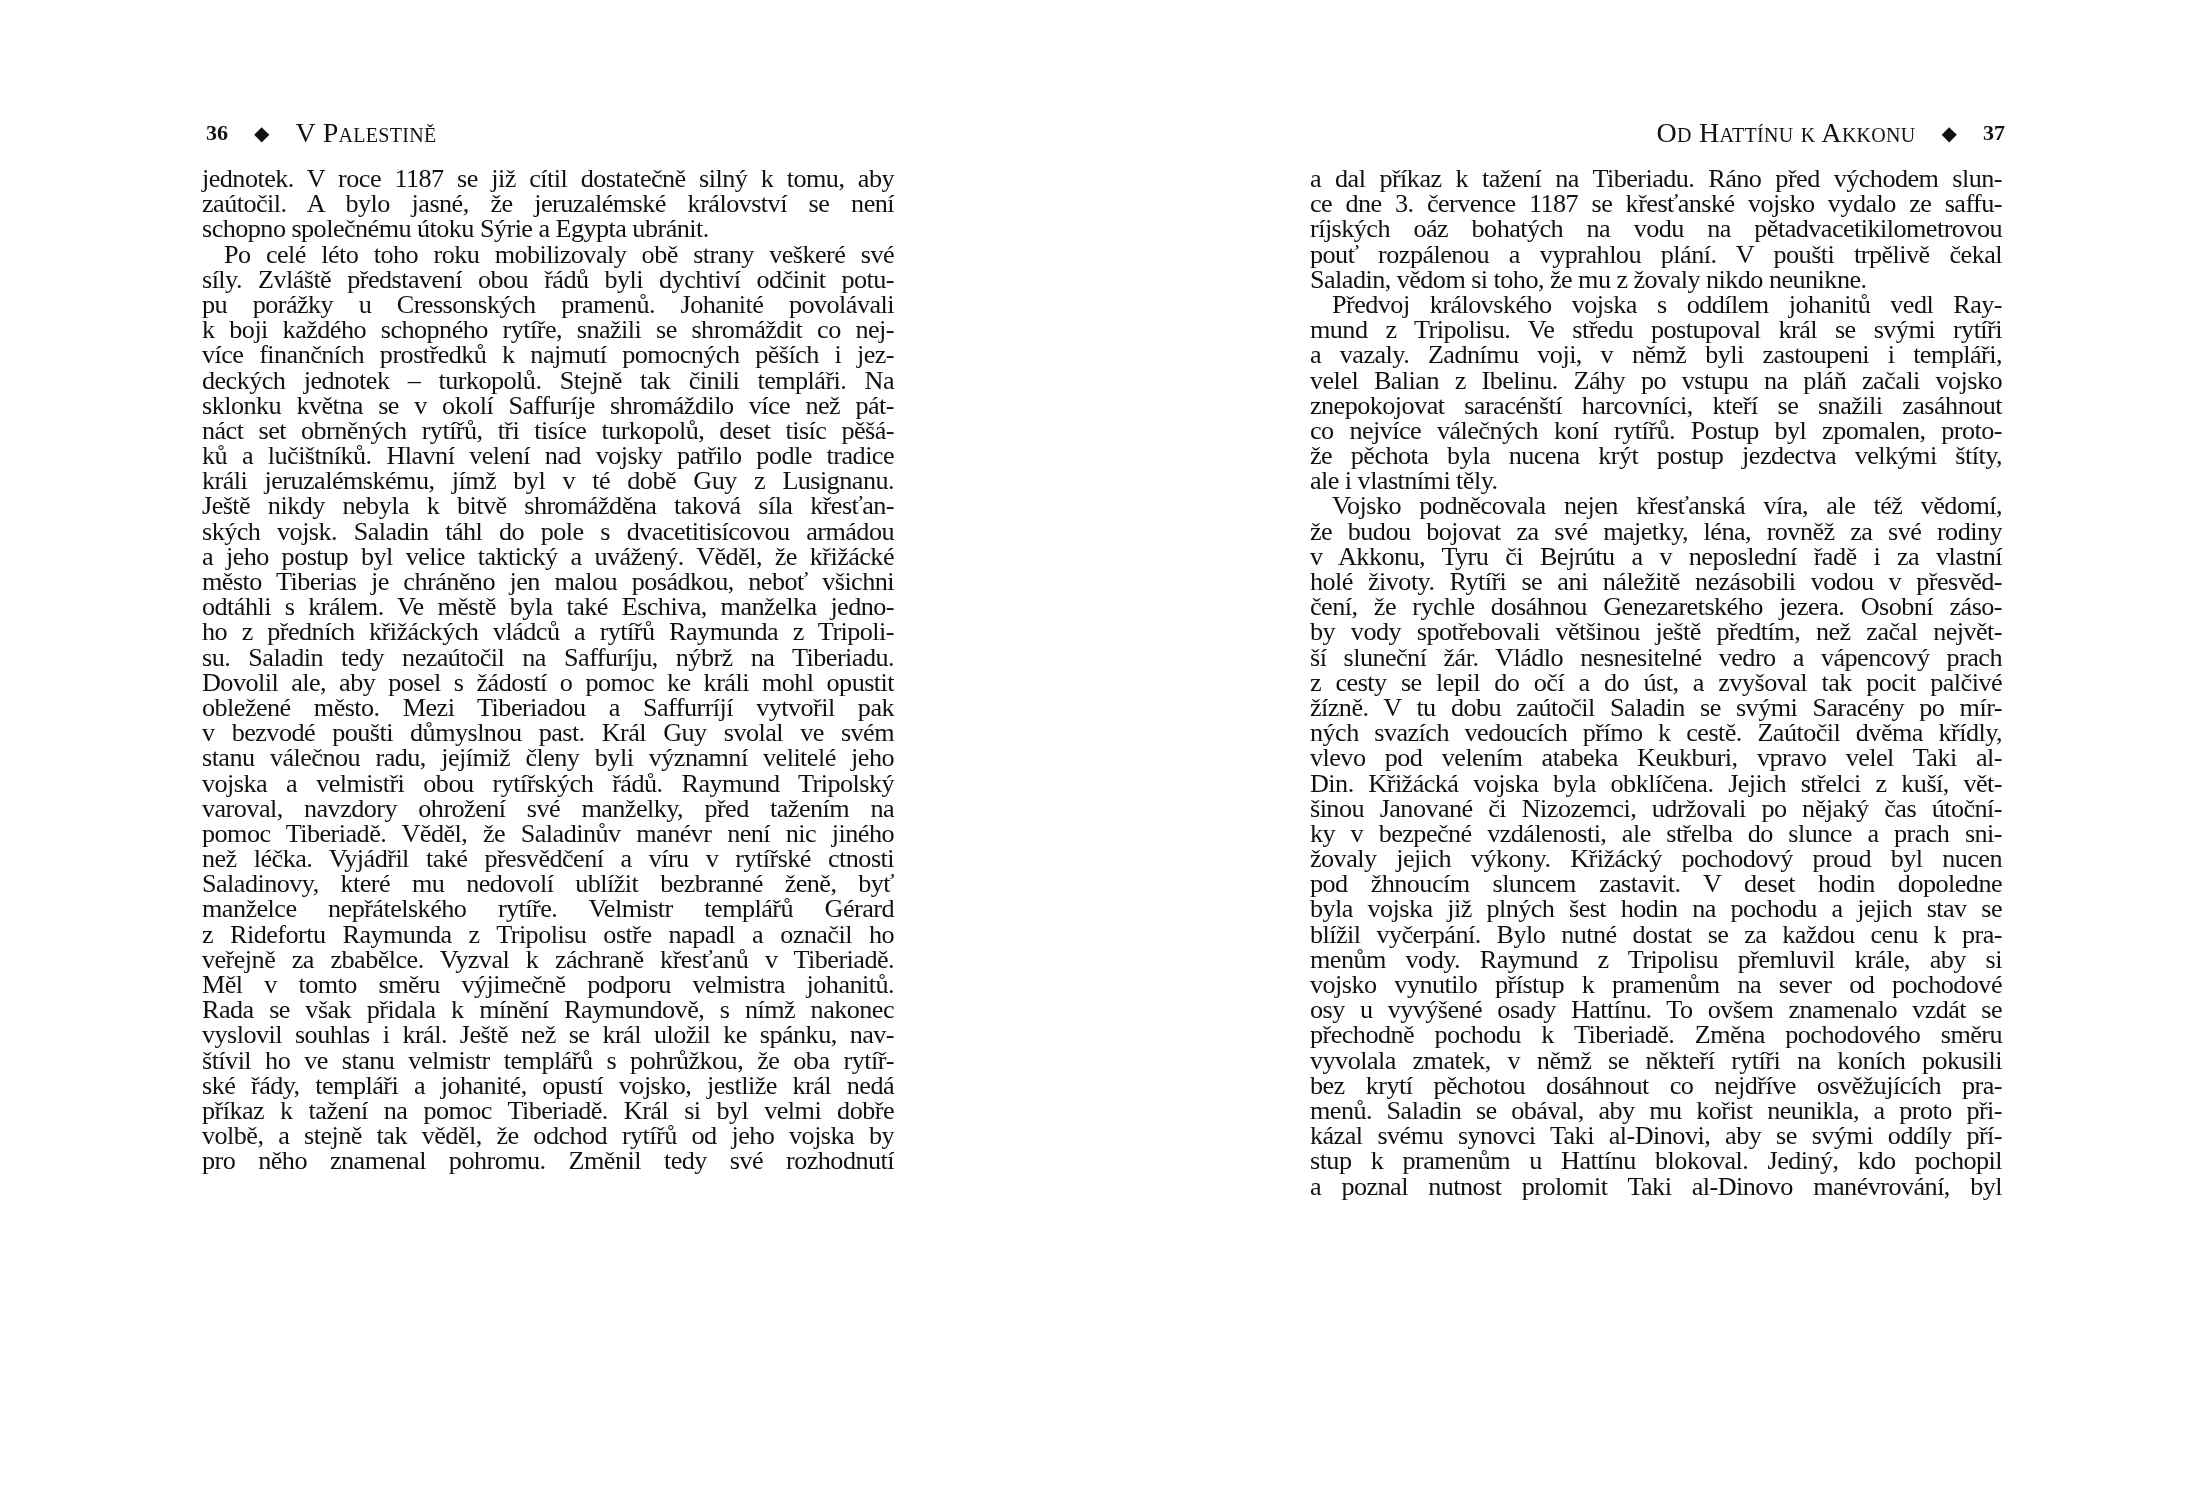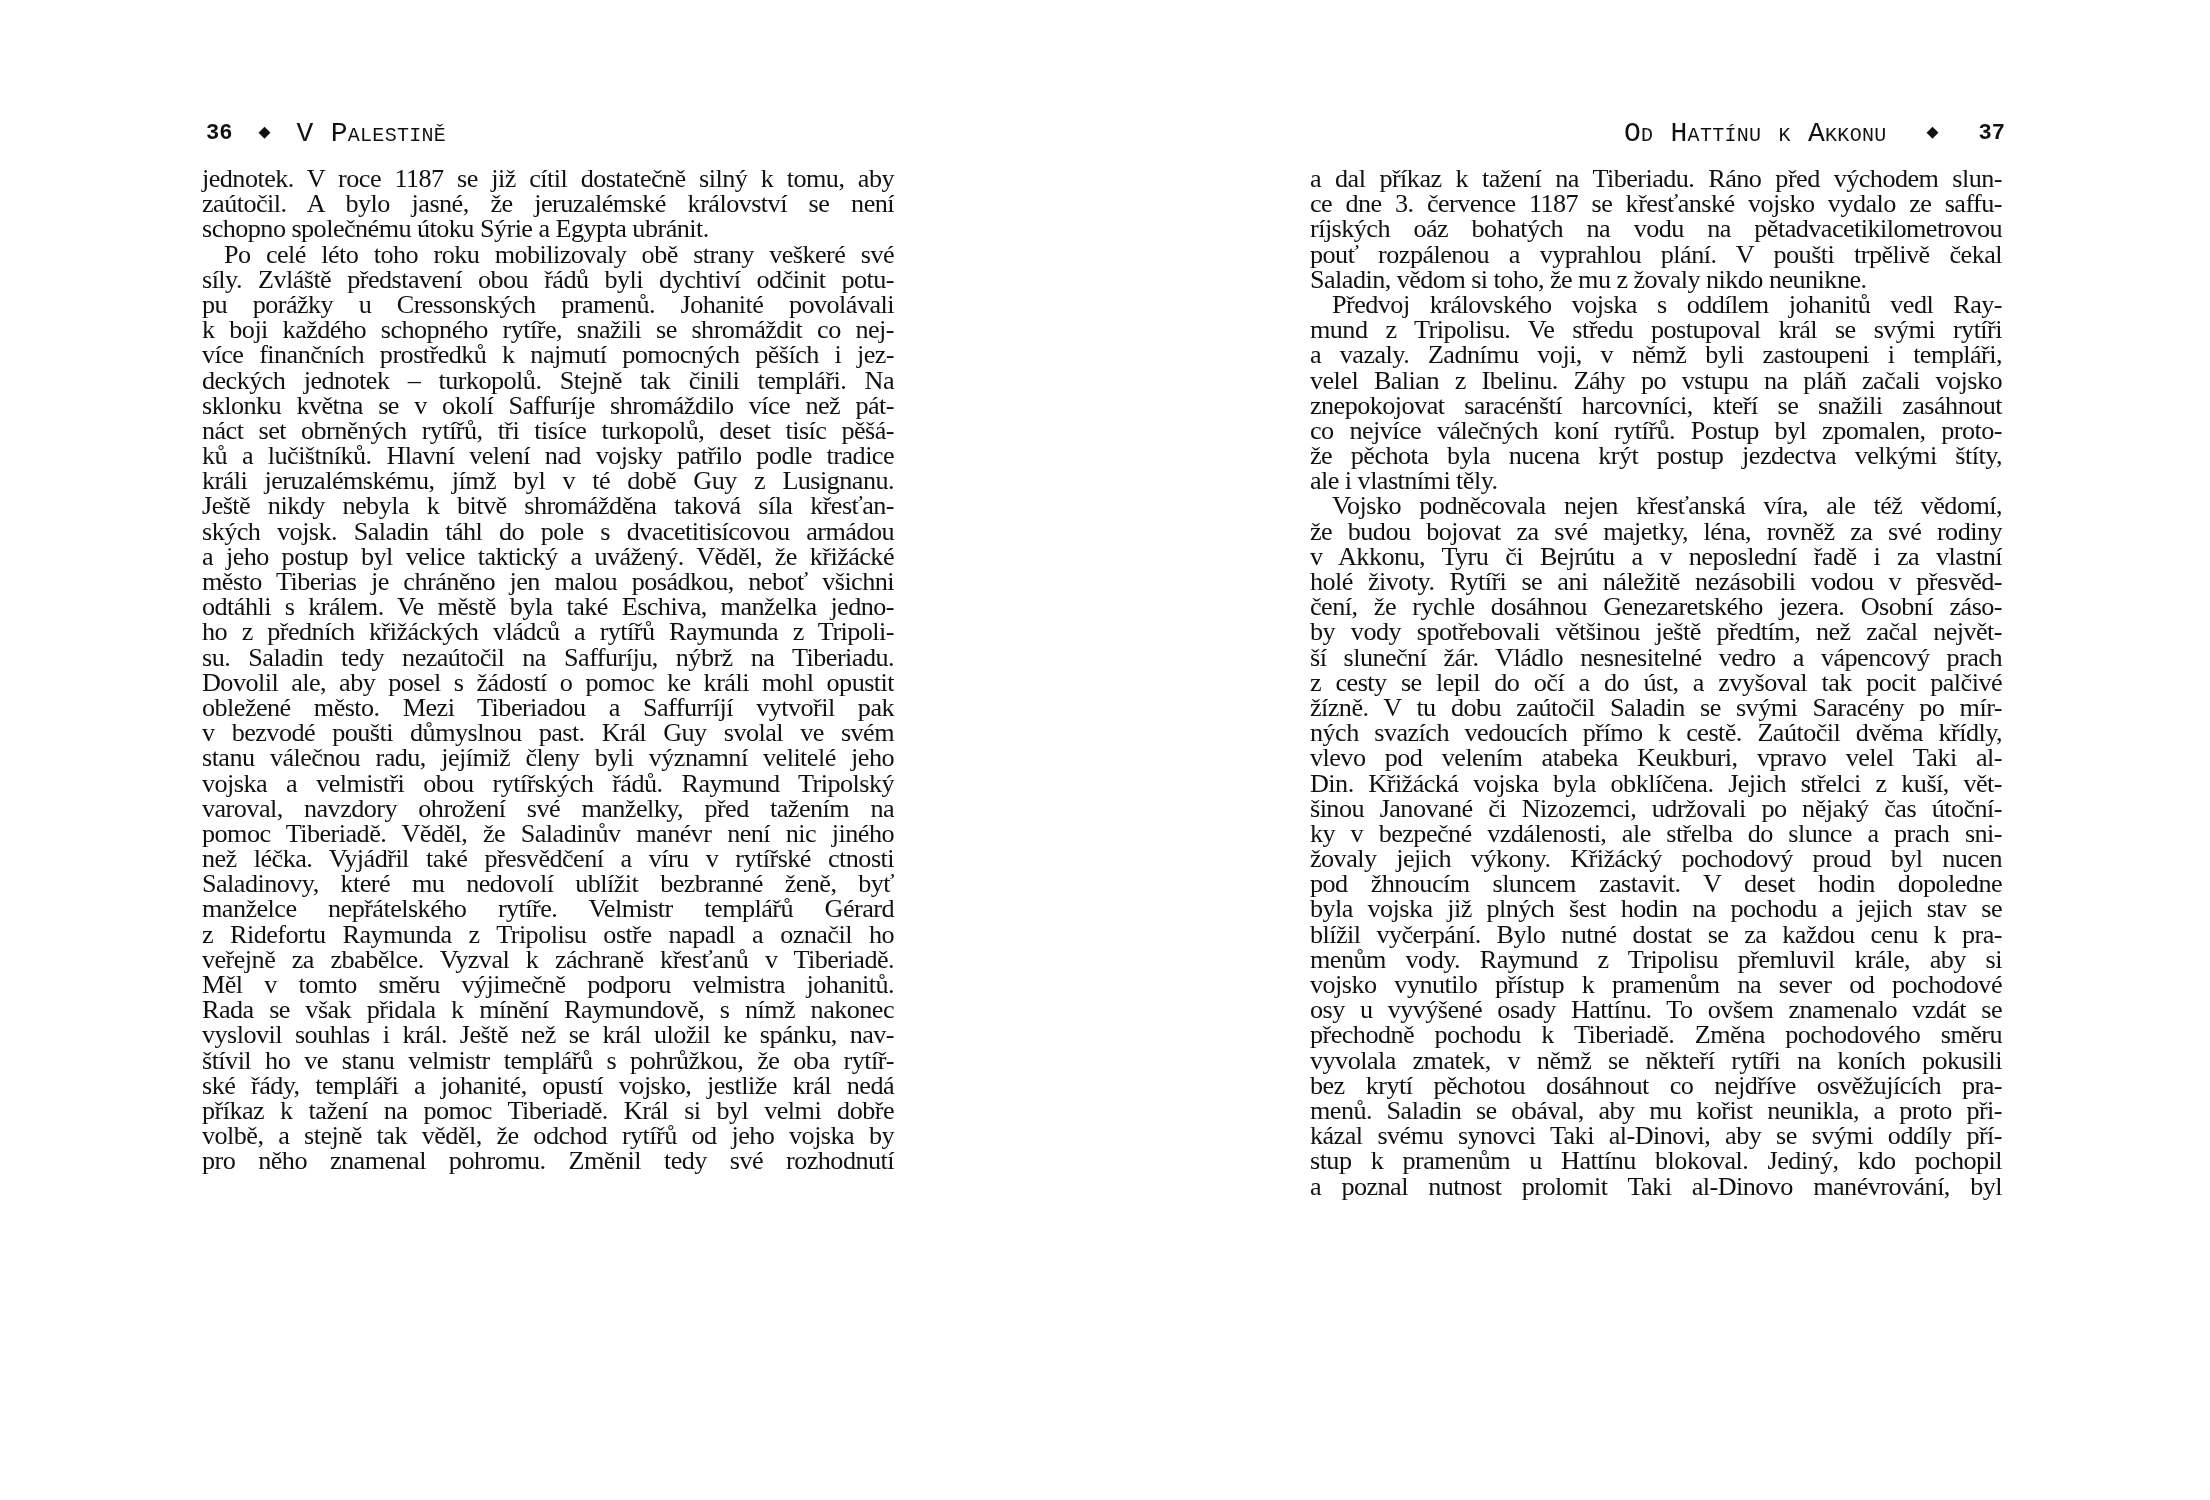--- a/index.html
+++ b/index.html
@@ -25,24 +25,23 @@
 
   .running-head {
     position: absolute;
     top: 118px;
     height: 30px;
     display: flex;
     align-items: center;
     font-size: 21px;
     color: #111;
     white-space: nowrap;
-    font-family: Liberation Mono, monospace;
   }
   .page-left .running-head { left: 206px; }
-  .page-right .running-head { right: 205px; gap: 14px; }
+  .page-right .running-head { right: 205px; }
 
   .folio {
     font-weight: bold;
     font-size: 22px;
   }
   .ornament {
     font-size: 20px;
     margin: 0 26px;
     line-height: 1;
   }

